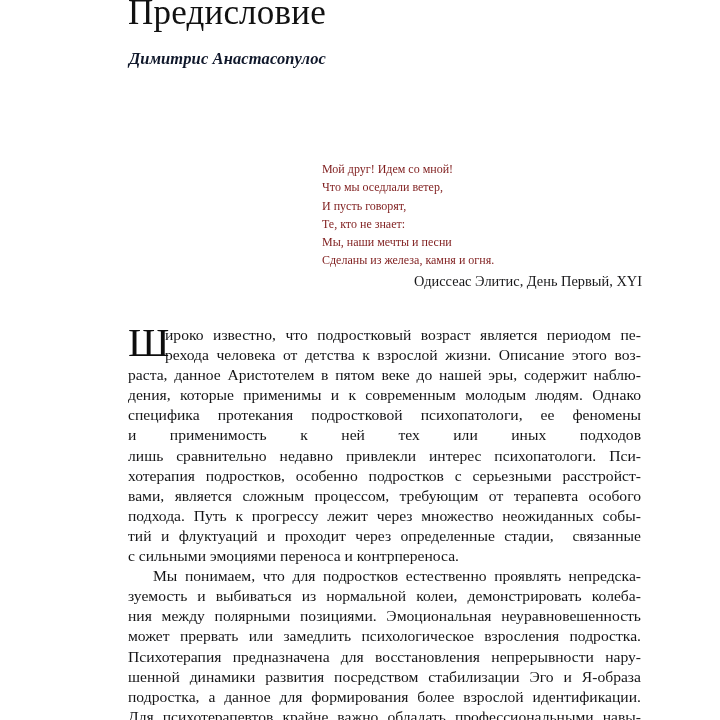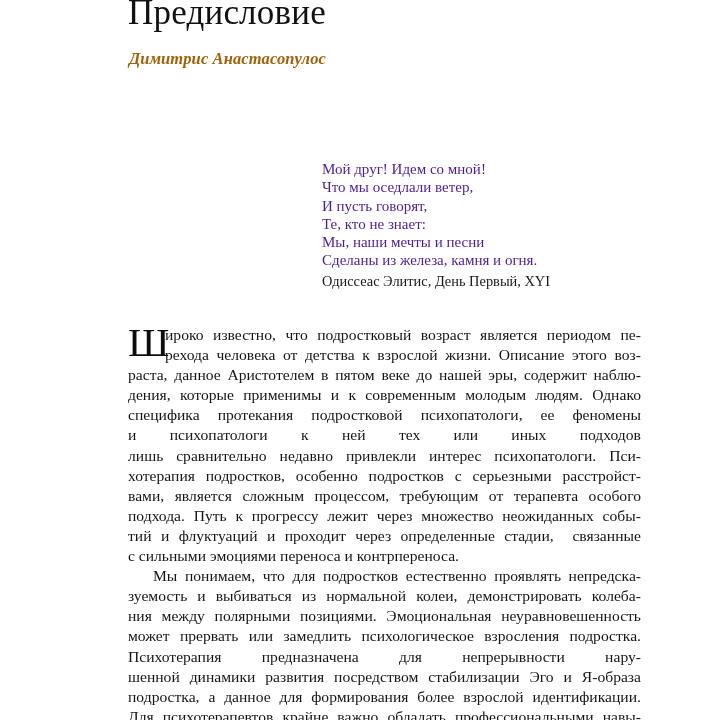--- a/index.html
+++ b/index.html
@@ -41,40 +41,41 @@
   .chapter-author {
     position: absolute;
     left: 113px;
     top: 48px;
     font-size: 16.5px;
     font-style: italic;
     font-weight: bold;
     letter-spacing: 0.1px;
     line-height: 22px;
     white-space: nowrap;
-    color: #a16207;
+    color: #0f172a;
   }
 
   
   .epigraph {
     position: absolute;
     left: 306px;
     top: 160px;
     width: 330px;
   }
   .epigraph-line {
-    font-size: 15px;
+    font-size: 12px;
     line-height: 18.3px;
     white-space: nowrap;
-    color: #4c1d95;
+    color: #7f1d1d;
   }
   .epigraph-attrib {
     margin-top: 2px;
     font-size: 14.4px;
     line-height: 18.3px;
+    text-align: right;
     white-space: nowrap;
     color: #18181a;
     padding-right: 10px;
   }
 
   
   .body-block {
     position: absolute;
     left: 112px;
     top: 325px;
@@ -196,21 +197,21 @@
         <span class="para-line just">
           <span>специфика</span>
           <span>протекания</span>
           <span>подростковой</span>
           <span>психопатологи,</span>
           <span>ее</span>
           <span>феномены</span>
         </span>
         <span class="para-line just">
           <span>и</span>
-          <span>психопатологи</span>
+          <span>применимость</span>
           <span>к</span>
           <span>ней</span>
           <span>тех</span>
           <span>или</span>
           <span>иных</span>
           <span>подходов</span>
         </span>
         <span class="para-line just">
           <span>лишь</span>
           <span>сравнительно</span>
@@ -299,20 +300,21 @@
           <span>или</span>
           <span>замедлить</span>
           <span>психологическое</span>
           <span>взросления</span>
           <span>подростка.</span>
         </span>
         <span class="para-line just">
           <span>Психотерапия</span>
           <span>предназначена</span>
           <span>для</span>
+          <span>восстановления</span>
           <span>непрерывности</span>
           <span>нару-</span>
         </span>
         <span class="para-line just">
           <span>шенной</span>
           <span>динамики</span>
           <span>развития</span>
           <span>посредством</span>
           <span>стабилизации</span>
           <span>Эго</span>

